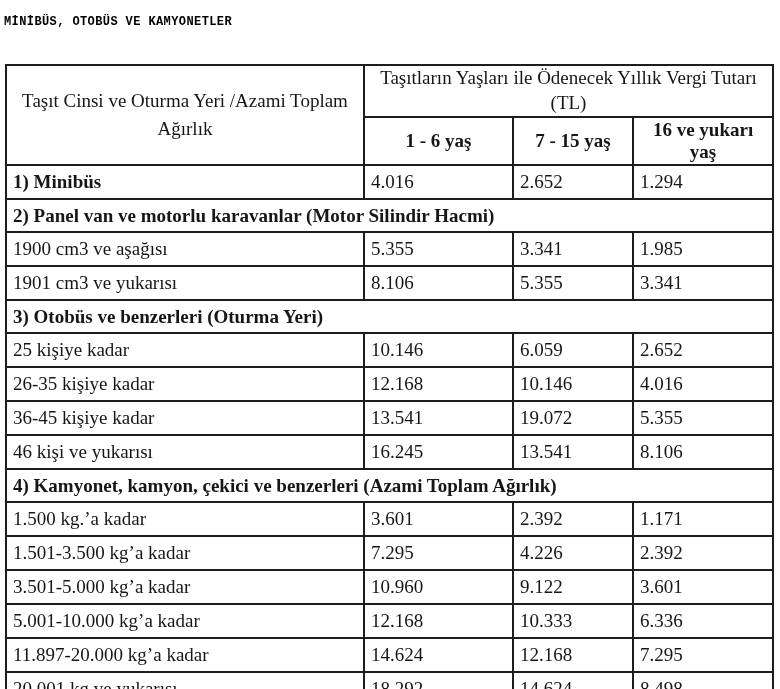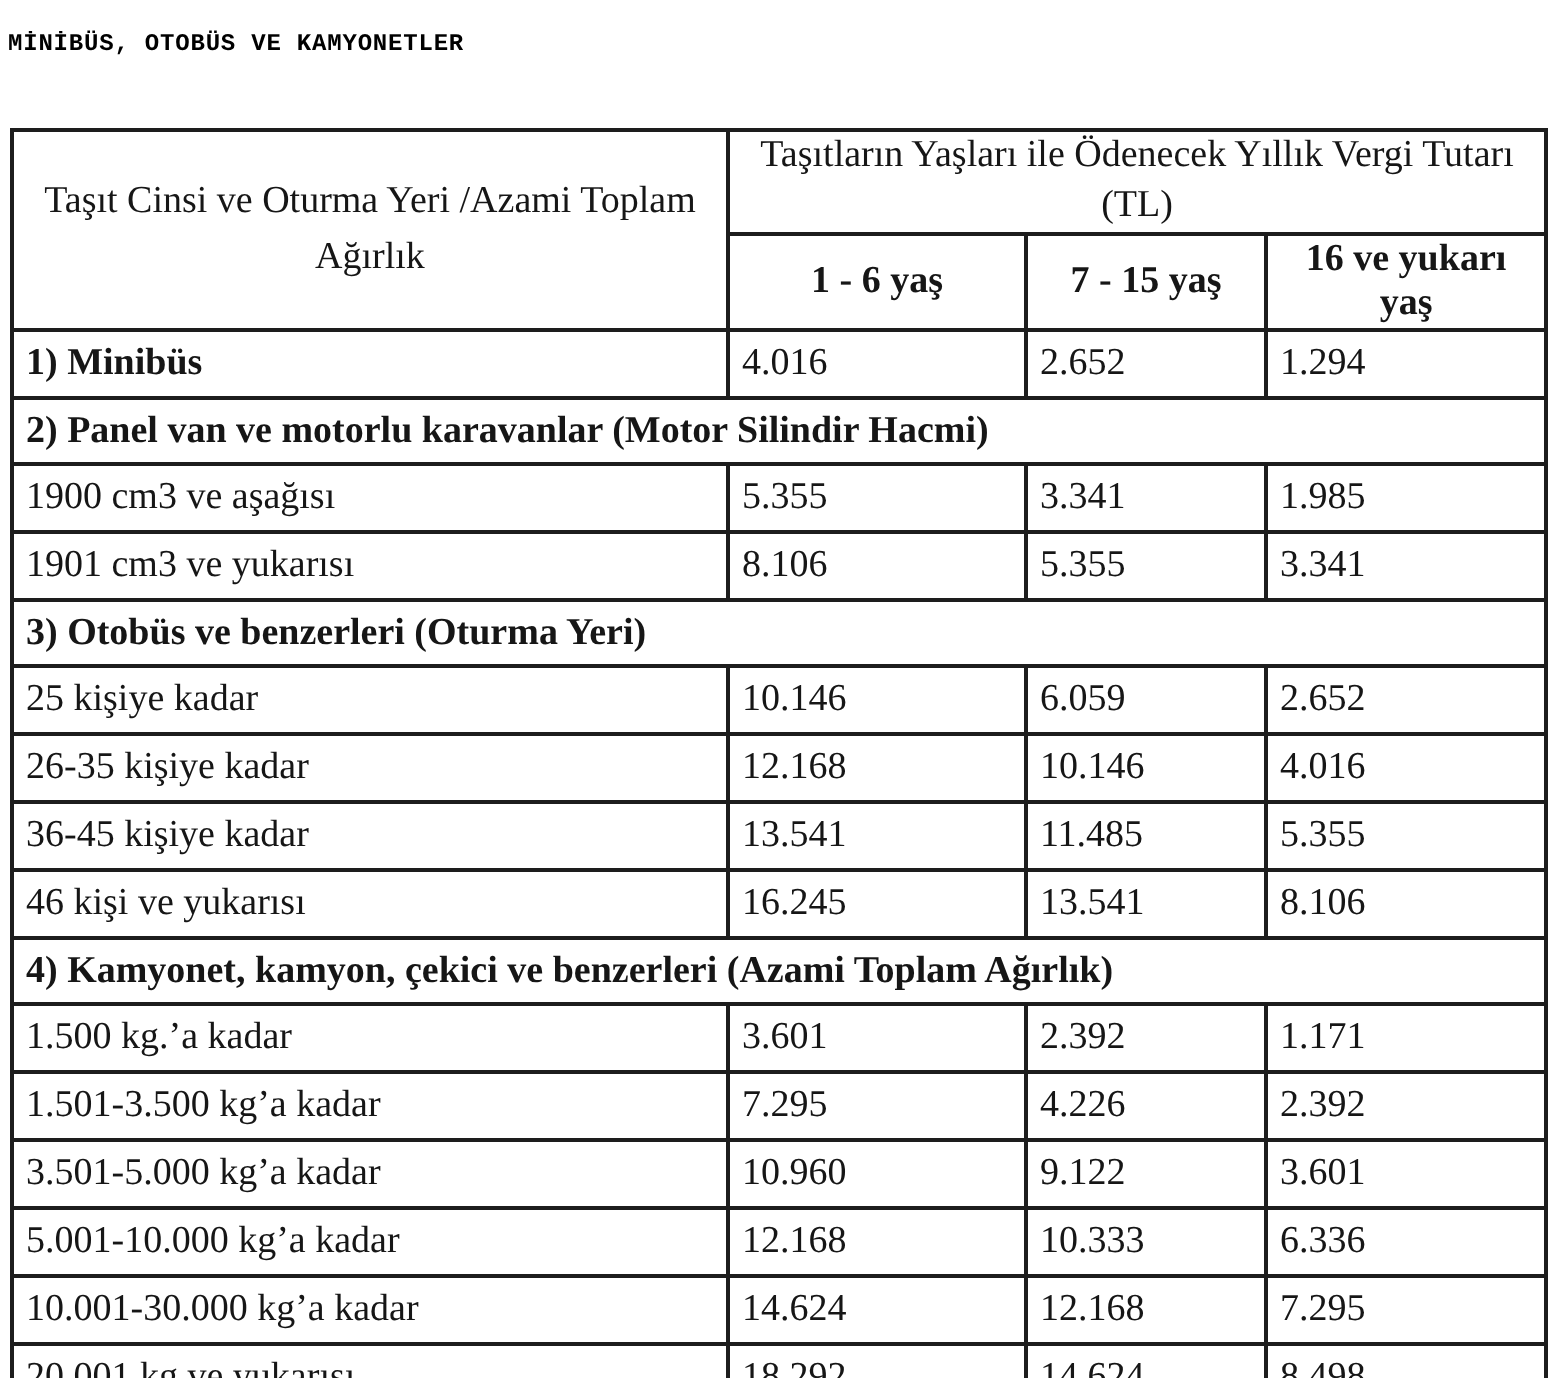--- a/index.html
+++ b/index.html
@@ -138,21 +138,21 @@
       </tr>
       <tr>
         <td class="label-cell">26-35 kişiye kadar</td>
         <td class="num-cell">12.168</td>
         <td class="num-cell">10.146</td>
         <td class="num-cell">4.016</td>
       </tr>
       <tr>
         <td class="label-cell">36-45 kişiye kadar</td>
         <td class="num-cell">13.541</td>
-        <td class="num-cell">11.485</td>
+        <td class="num-cell">19.072</td>
         <td class="num-cell">5.355</td>
       </tr>
       <tr>
         <td class="label-cell">46 kişi ve yukarısı</td>
         <td class="num-cell">16.245</td>
         <td class="num-cell">13.541</td>
         <td class="num-cell">8.106</td>
       </tr>
       <tr>
         <td class="section-cell" colspan="4">4) Kamyonet, kamyon, çekici ve benzerleri (Azami Toplam Ağırlık)</td>
@@ -175,21 +175,21 @@
         <td class="num-cell">9.122</td>
         <td class="num-cell">3.601</td>
       </tr>
       <tr>
         <td class="label-cell">5.001-10.000 kg’a kadar</td>
         <td class="num-cell">12.168</td>
         <td class="num-cell">10.333</td>
         <td class="num-cell">6.336</td>
       </tr>
       <tr>
-        <td class="label-cell">10.001-30.000 kg’a kadar</td>
+        <td class="label-cell">11.897-20.000 kg’a kadar</td>
         <td class="num-cell">14.624</td>
         <td class="num-cell">12.168</td>
         <td class="num-cell">7.295</td>
       </tr>
       <tr>
         <td class="label-cell">20.001 kg ve yukarısı</td>
         <td class="num-cell">18.292</td>
         <td class="num-cell">14.624</td>
         <td class="num-cell">8.498</td>
       </tr>

